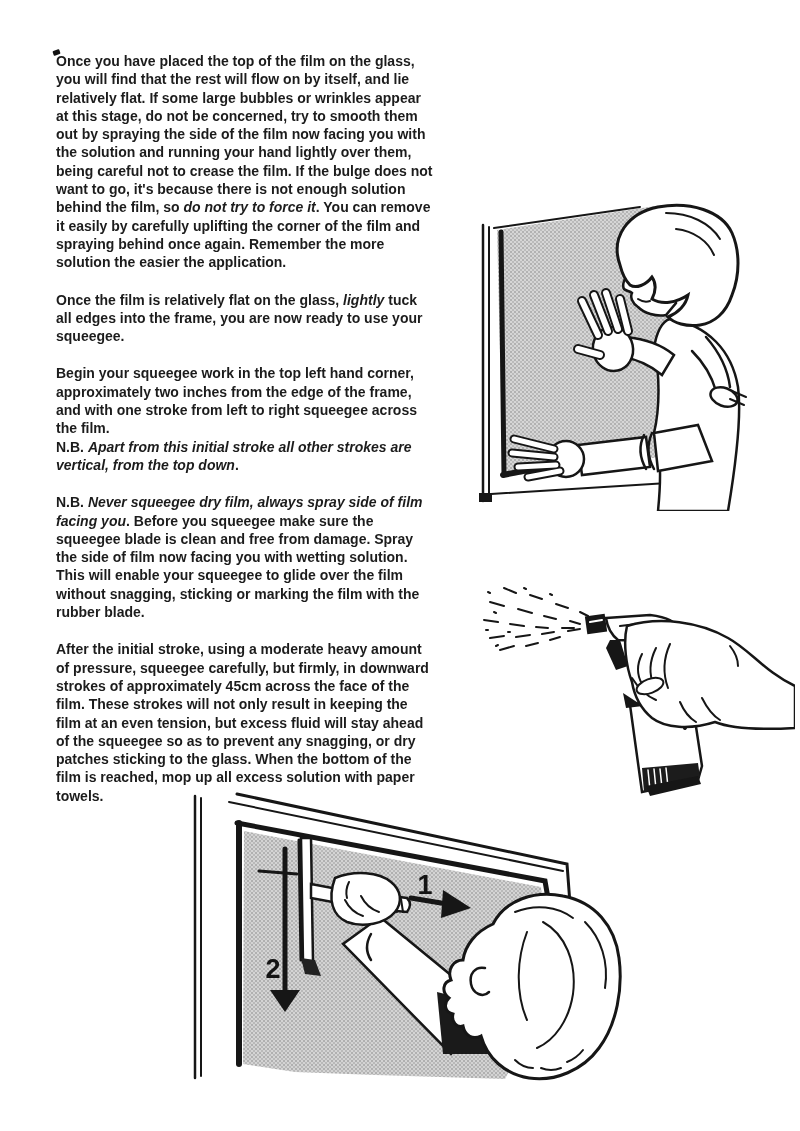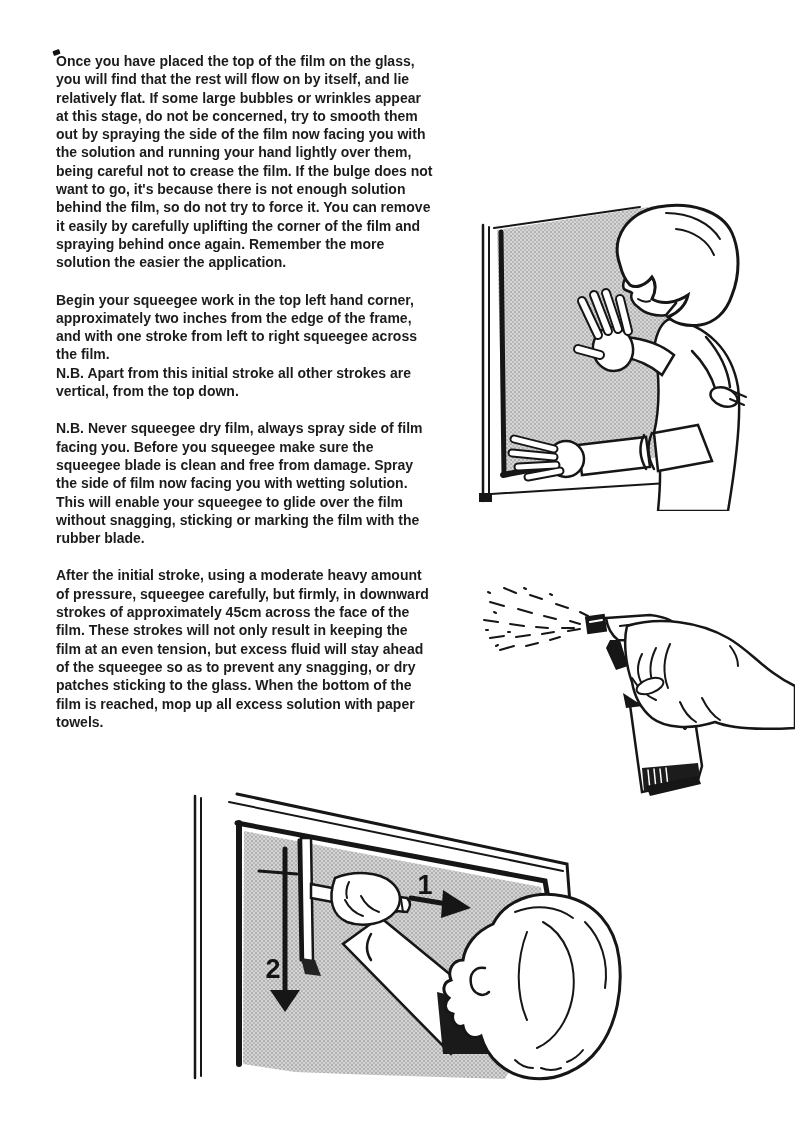--- a/index.html
+++ b/index.html
@@ -7,21 +7,21 @@
     width:800px;height:1131px;background:#ffffff;position:relative;overflow:hidden;
     font-family:"Liberation Sans","DejaVu Sans",sans-serif;
   }
   .page{position:absolute;inset:0;background:#ffffff;}
   .text-col{
     position:absolute;left:56px;top:52px;width:436px;
     color:#1c1c1c;font-size:14px;font-weight:bold;line-height:18.3px;
     letter-spacing:0px;
   }
   .text-col p{margin:0 0 19px 0;white-space:pre-line;}
-  .text-col .it{}
+  .text-col .it{font-style:italic;}
   .speck{position:absolute;left:53px;top:50px;width:7px;height:5px;background:#111;transform:rotate(-18deg);border-radius:1px;}
   figure{margin:0;padding:0;position:absolute;}
   .fig-smooth{left:470px;top:203px;width:330px;height:308px;}
   .fig-spray{left:480px;top:582px;width:315px;height:218px;}
   .fig-squeegee{left:175px;top:792px;width:460px;height:290px;}
   svg{display:block;}
   .lbl{font-family:"Liberation Sans","DejaVu Sans",sans-serif;font-weight:bold;fill:#141414;}
 </style>
 </head>
 <body>
@@ -36,20 +36,23 @@
 relatively flat. If some large bubbles or wrinkles appear
 at this stage, do not be concerned, try to smooth them
 out by spraying the side of the film now facing you with
 the solution and running your hand lightly over them,
 being careful not to crease the film. If the bulge does not
 want to go, it's because there is not enough solution
 behind the film, so </span><span class="it">do not try to force it</span><span>. You can remove
 it easily by carefully uplifting the corner of the film and
 spraying behind once again. Remember the more
 solution the easier the application.</span></p>
+    <p><span>Once the film is relatively flat on the glass, </span><span class="it">lightly</span><span> tuck
+all edges into the frame, you are now ready to use your
+squeegee.</span></p>
     <p><span>Begin your squeegee work in the top left hand corner,
 approximately two inches from the edge of the frame,
 and with one stroke from left to right squeegee across
 the film.
 N.B. </span><span class="it">Apart from this initial stroke all other strokes are
 vertical, from the top down</span><span>.</span></p>
     <p><span>N.B. </span><span class="it">Never squeegee dry film, always spray side of film
 facing you</span><span>. Before you squeegee make sure the
 squeegee blade is clean and free from damage. Spray
 the side of film now facing you with wetting solution.

